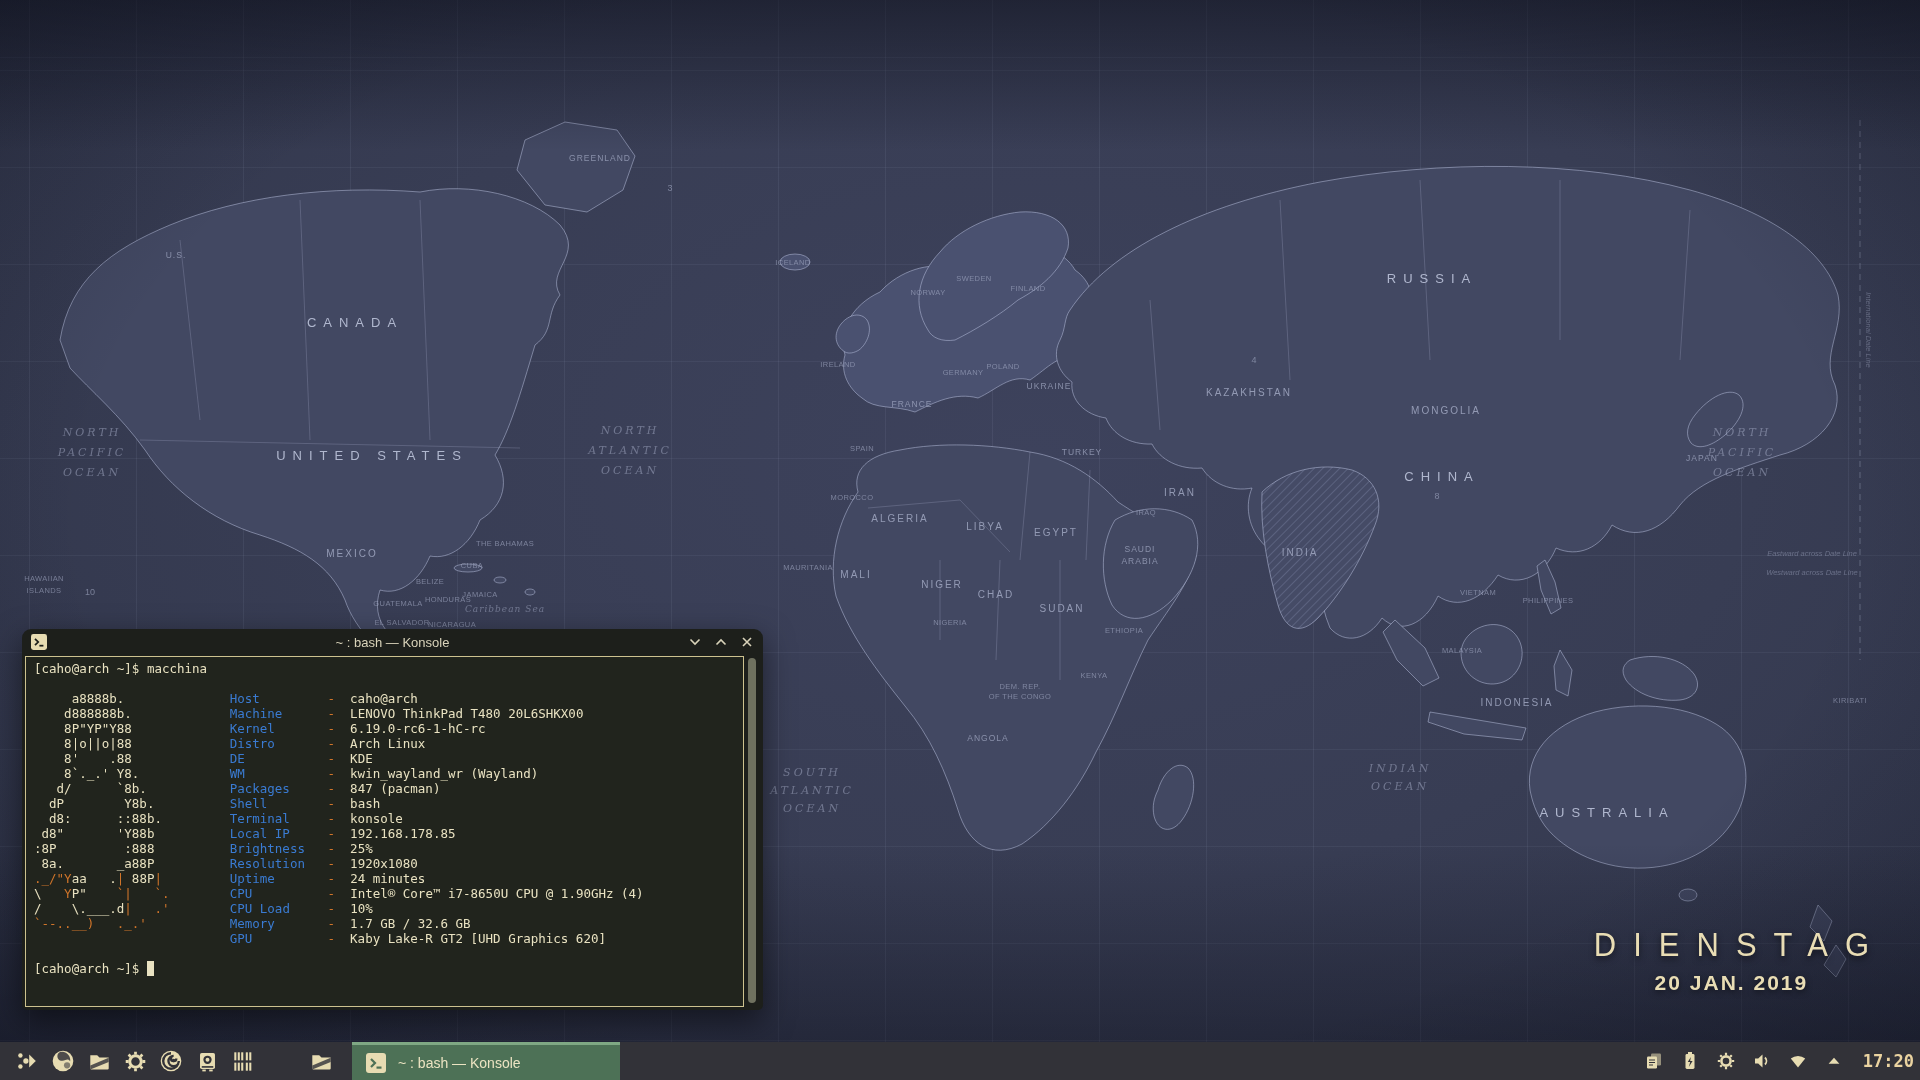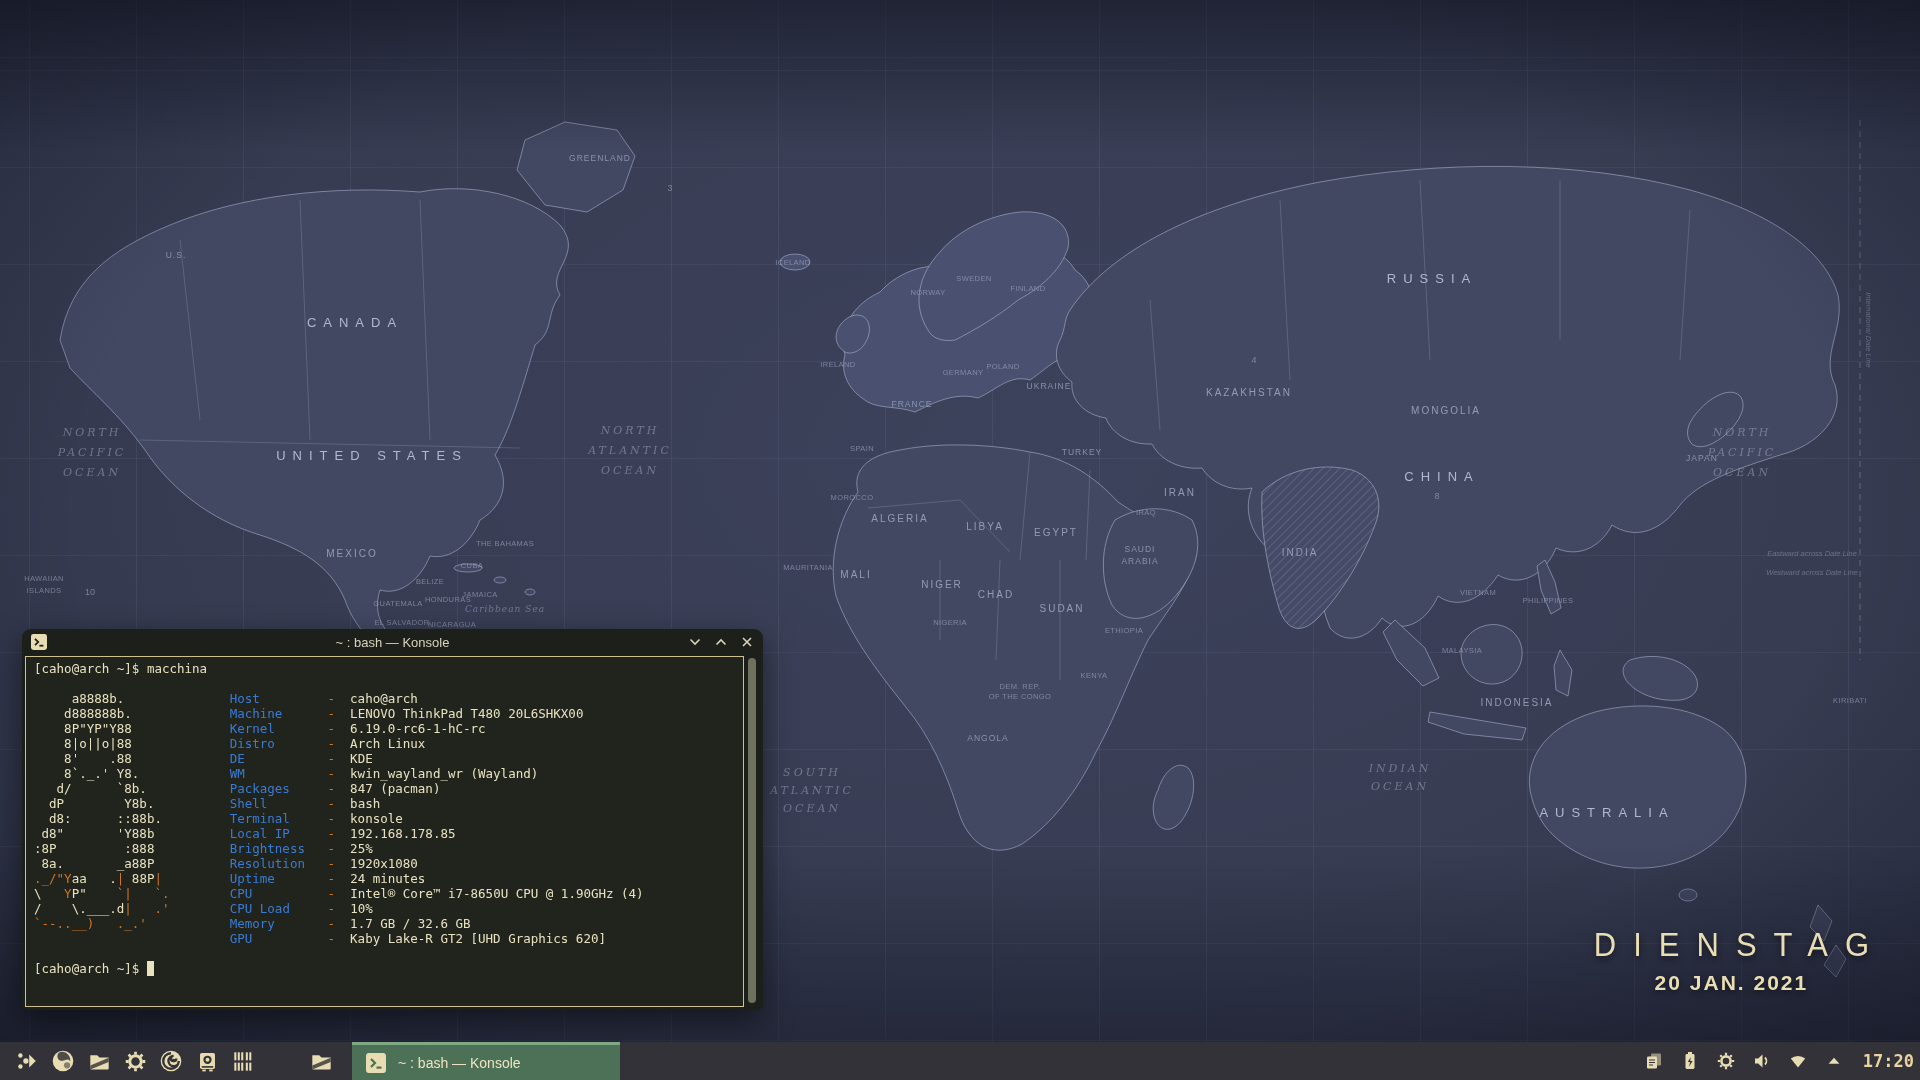--- a/index.html
+++ b/index.html
@@ -245,21 +245,21 @@
         <span class="mlab zone" style="left: 1254px; top: 360px;">4</span>
         <span class="mlab zone" style="left: 1437px; top: 496px;">8</span>
         <span class="mlab note" style="left: 1812px; top: 553px;">Eastward across Date Line</span>
         <span class="mlab note" style="left: 1812px; top: 572px;">Westward across Date Line</span>
         <span class="mlab note rot" style="left: 1868px; top: 330px;">International Date Line</span>
       </div>
     <div class="vignette"></div>
 
     <div class="clock-widget">
       <div class="weekday">DIENSTAG</div>
-      <div class="date">20 JAN. 2021</div>
+      <div class="date">20 JAN. 2019</div>
     </div>
   </div>
 
   <div class="window">
     <div class="titlebar">
       <span class="win-icon">
         <svg width="16" height="16" viewBox="0 0 20 20">
             <rect width="20" height="20" rx="3" class="cream"></rect>
           <path d="M5 6 l4 4 -4 4" stroke="#1d1f1b" stroke-width="2.2" fill="none"></path>
           <rect x="10.5" y="13.5" width="5" height="2.2" fill="#1d1f1b"></rect>

